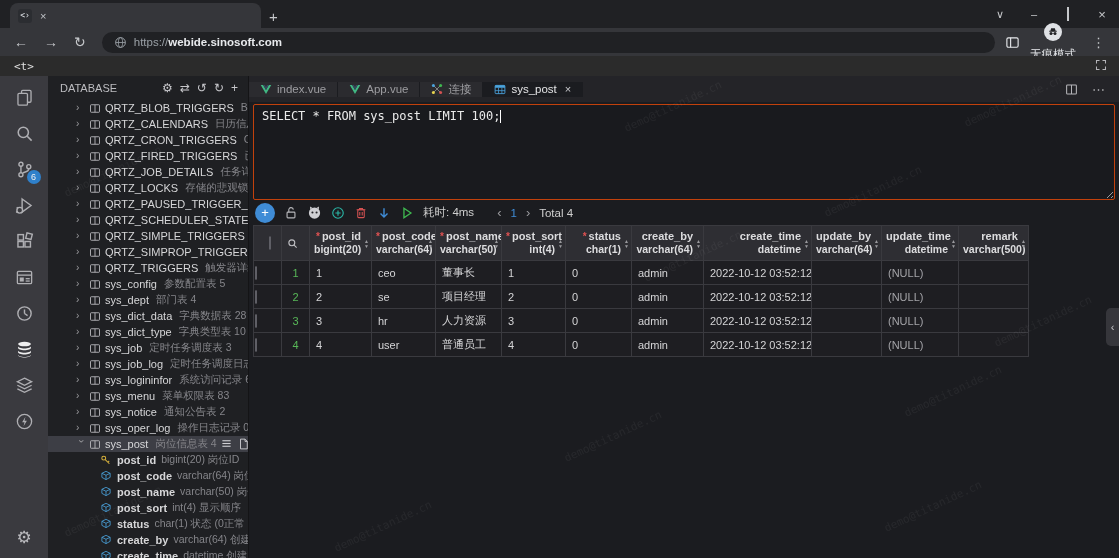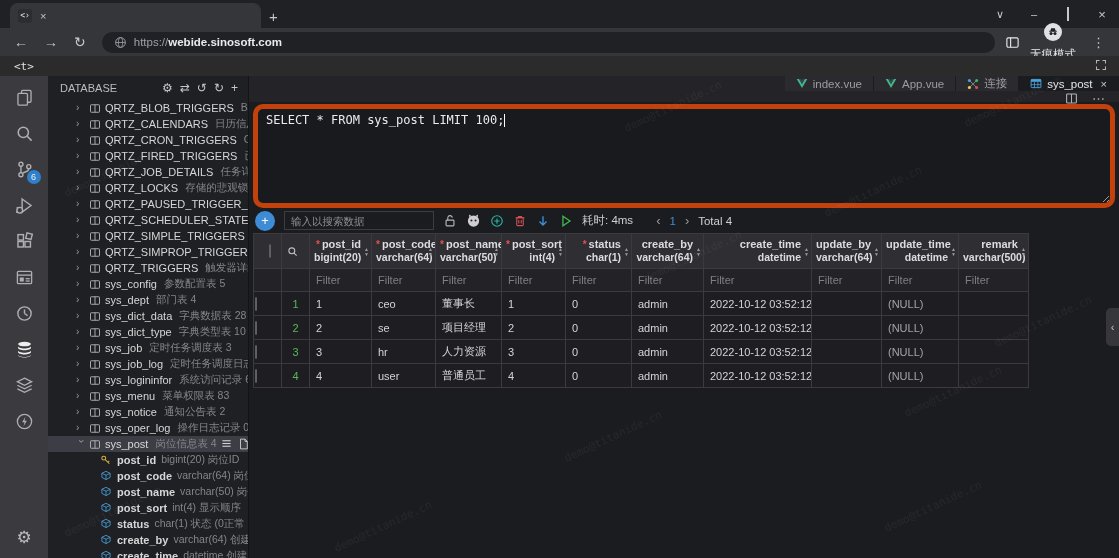--- a/index.html
+++ b/index.html
@@ -52,29 +52,29 @@
   .trow .chev.open{transform:rotate(90deg);}
   .tname{color:#d6d6d8;}
   .tdesc{color:#85858a;margin-left:3px;font-size:10.5px;}
   .trow.sel{background:#3d3e45;}
   .rowacts{margin-left:auto;padding-right:6px;display:flex;gap:6px;color:#d0d0d4;}
   .frow{height:16px;display:flex;align-items:center;gap:5px;padding-left:52px;white-space:nowrap;overflow:hidden;}
   .fname{color:#d6d6d8;font-weight:bold;}
   .fmeta{color:#85858a;font-size:10.5px;}
   
   .editor{flex:1;display:flex;flex-direction:column;min-width:0;background:#1b1c20;position:relative;}
-  .tabbar{height:26px;background:#242428;display:flex;align-items:flex-end;flex-direction:column;}
+  .tabbar{height:26px;background:#242428;display:flex;align-items:center;}
   .etab{display:flex;align-items:center;gap:5px;padding:0 11px;font-size:11.5px;color:#9d9da1;
         background:#2b2b2f;border-right:1px solid #1b1c20;white-space:nowrap;}
   .etab.active{background:#1b1c20;color:#e4e4e6;}
   .etab.mod .lbl{color:#ef8d80;}
   .etab .cx{font-size:11px;margin-left:3px;color:#c9c9cd;}
   .tabacts{margin-left:auto;display:flex;align-items:center;gap:14px;color:#b5b5b9;padding-right:14px;}
   .content{flex:1;padding:2px 4px 0 4px;position:relative;}
-  .sqlbox{height:86px;border:5px solid #c2410c;border-radius:10px;background:#191a1e;color:#eaeaea;
+  .sqlbox{height:86px;border:1px solid #c2410c;border-radius:2px;background:#191a1e;color:#eaeaea;
           font-family:"DejaVu Sans Mono",monospace;font-size:12px;padding:4px 8px;position:relative;}
   .caret{display:inline-block;width:1px;height:13px;background:#fff;vertical-align:text-bottom;}
   .grip{position:absolute;right:1px;bottom:1px;width:9px;height:9px;
         background:repeating-linear-gradient(135deg,transparent 0 2px,#9a9a9e 2px 3px);
         clip-path:polygon(100% 0,100% 100%,0 100%);}
   .resbar{height:25px;display:flex;align-items:center;gap:9px;color:#cfcfcf;font-size:11.5px;padding:0 2px;}
   .fab{width:20px;height:20px;border-radius:50%;background:#3f8cd6;color:#fff;font-size:13px;
        display:flex;align-items:center;justify-content:center;flex:none;}
   .dsearch{width:136px;height:17px;background:transparent;border:1px solid #3c3c42;color:#cfcfcf;
            font-size:10.5px;padding:0 6px;font-family:"Liberation Sans",sans-serif;}
@@ -633,21 +633,20 @@
         <span style="font-size:13px;">⋯</span>
       </span>
     </div>
     <div class="content">
       <div class="sqlbox">
         <span>SELECT * FROM sys_post LIMIT 100;</span><span class="caret"></span>
         <span class="grip"></span>
       </div>
       <div class="resbar">
         <span class="fab">+</span>
-        <input class="dsearch" placeholder="输入以搜索数据" style="">
         <span class="ric">
           <svg width="14" height="14" viewBox="0 0 16 16" stroke="#b5b5b9" stroke-width="1.3" fill="none">
             <rect x="3.5" y="7" width="9" height="6.5" rx="1"></rect>
               <path d="M5.5 7 V4.8 a2.6 2.6 0 0 1 5.2 -0.6"></path>
           </svg>
         </span>
         <span class="ric">
           <svg width="15" height="15" viewBox="0 0 16 16" fill="#cfcfd3">
             <circle cx="8" cy="8.6" r="6"></circle>
             <path d="M3.4 4.4 L3.2 1.6 L6 3.2 Z"></path>
@@ -755,34 +754,20 @@
                 <span class="sortw">▲<br>▼</span>
               </th>
               <th>
                 <div>remark</div>
                 <div class="ctype">varchar(500)</div>
                 <span class="sortw">▲<br>▼</span>
               </th>
             </tr>
           </thead>
         <tbody id="grid-body">
-            <tr>
-              <td class="frowcell"></td>
-              <td class="frowcell"></td>
-              <td class="frowcell">Filter</td>
-              <td class="frowcell">Filter</td>
-              <td class="frowcell">Filter</td>
-              <td class="frowcell">Filter</td>
-              <td class="frowcell">Filter</td>
-              <td class="frowcell">Filter</td>
-              <td class="frowcell">Filter</td>
-              <td class="frowcell">Filter</td>
-              <td class="frowcell">Filter</td>
-              <td class="frowcell">Filter</td>
-            </tr>
             <tr>
               <td class="cb"><span class="ckbox"></span></td>
               <td class="nm">1</td>
               <td class="dc">1</td>
               <td class="dc">ceo</td>
               <td class="dc">董事长</td>
               <td class="dc">1</td>
               <td class="dc">0</td>
               <td class="dc">admin</td>
               <td class="dc">2022-10-12 03:52:12</td>

